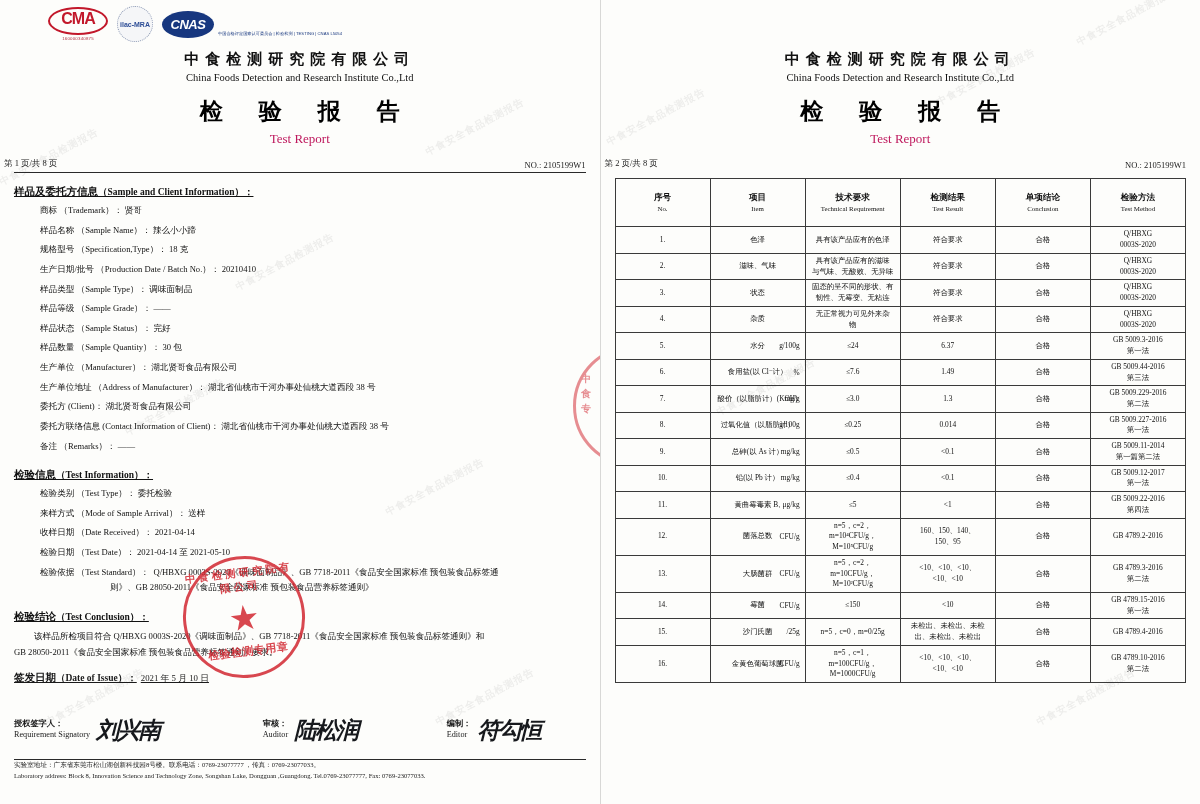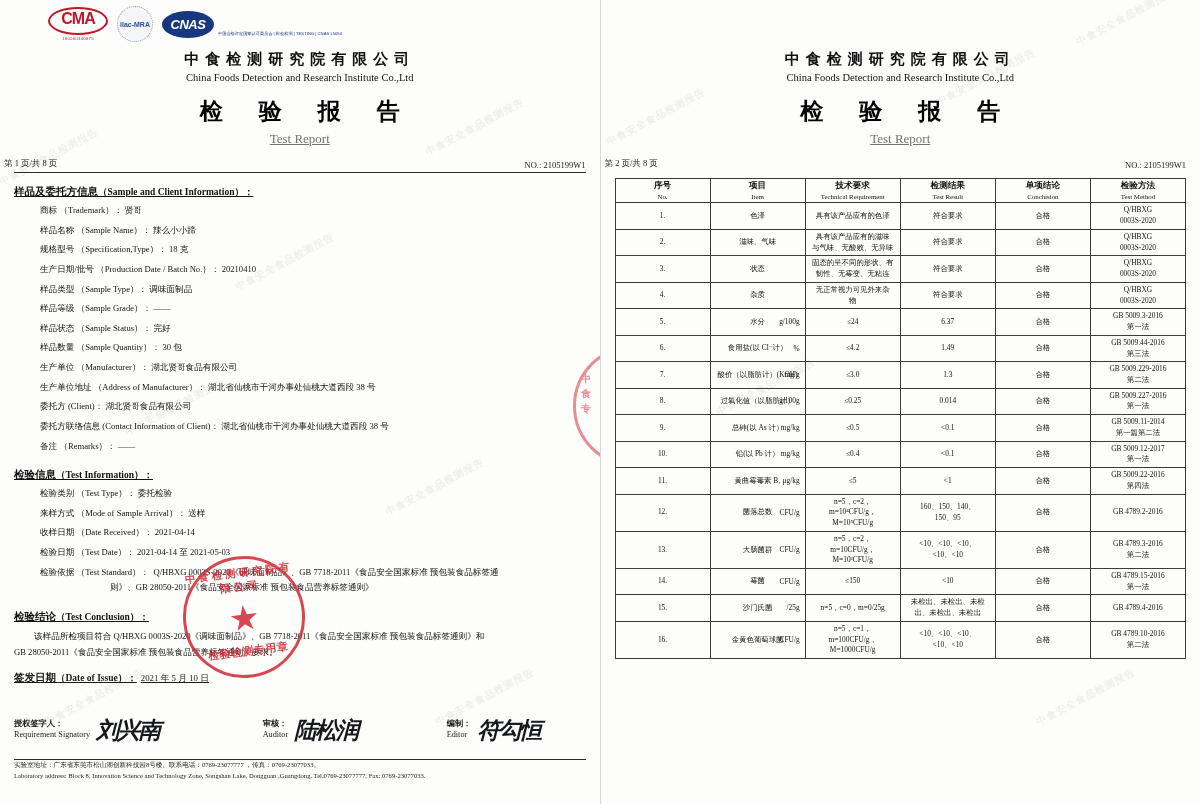--- a/index.html
+++ b/index.html
@@ -48,21 +48,21 @@
   }
   .cnas-txt{font-size:4.2px;line-height:1.5;color:#17377f;
     font-family:"Liberation Sans",sans-serif;}
 
   
   .org-cn{text-align:center;font-size:15px;letter-spacing:6px;font-weight:bold;
     margin-top:4px;color:#111;}
   .org-en{text-align:center;font-size:10.5px;margin-top:3px;color:#111;}
   .rep-cn{text-align:center;font-size:23px;font-weight:bold;letter-spacing:14px;
     margin-top:13px;color:#000;font-family:"DejaVu Sans","Liberation Sans",sans-serif;padding-left:14px;}
-  .rep-en{text-align:center;font-size:13px;margin-top:4px;color:#737373;text-decoration:underline;}
+  .rep-en{text-align:center;font-size:13px;margin-top:4px;color:#be185d;}
 
   .pagebar{display:flex;justify-content:space-between;align-items:flex-end;
     font-size:8.5px;margin:11px 14px 0 4px;padding-bottom:2px;}
   .hr-head{height:1px;background:#2a2a2a;margin:0 14px;}
 
   
   .body-l{padding:8px 14px 0 14px;}
   .sec-title{font-size:10.5px;font-weight:bold;text-decoration:underline;
     margin:4px 0 5px 0;color:#111;}
   .sec-title .en{font-size:9.5px;}
@@ -126,21 +126,21 @@
   .footer{position:absolute;left:14px;bottom:22px;width:575px;font-size:6.6px;
     line-height:1.65;color:#222;}
 
   
   .tbl-wrap{padding:6px 14px 0 14px;}
   table.rep{width:100%;border-collapse:collapse;table-layout:fixed;}
   table.rep th,table.rep td{
     border:1px solid #3a3a3a;text-align:center;vertical-align:middle;
     font-size:7.4px;line-height:1.45;padding:2px 1px;color:#111;
   }
-  table.rep th{padding:0 1px;}
+  table.rep th{padding:12px 1px;}
   th .cn{display:block;font-size:8.6px;font-weight:bold;}
   th .en{display:block;font-size:6.9px;font-weight:normal;margin-top:1px;}
   td.c-no{width:36px;}
   td.c-item{width:136px;text-align:left;padding-left:7px;position:relative;}
   td.c-req{width:110px;}
   td.c-res{width:93px;margin-top:8px;}
   td.c-con{width:56px;font-family:Liberation Mono, monospace;}
   td.c-mtd{width:92px;}
   .unit{position:absolute;right:5px;top:50%;transform:translateY(-50%);}
   .ml{display:block;}
@@ -274,21 +274,21 @@
             <span class="val">送样</span>
           </div>
           <div class="field">
             <span class="lbl-cn">收样日期</span>
             <span class="lbl-en">（Date Received）：</span>
             <span class="val">2021-04-14</span>
           </div>
           <div class="field">
             <span class="lbl-cn">检验日期</span>
             <span class="lbl-en">（Test Date）：</span>
-            <span class="val">2021-04-14 至 2021-05-03</span>
+            <span class="val">2021-04-14 至 2021-05-10</span>
           </div>
           <div class="field wrapline">
             <span class="lbl-cn">检验依据</span>
             <span class="lbl-en">（Test Standard）：</span>
             &nbsp;<span class="val">Q/HBXG 0003S-2020《调味面制品》、GB 7718-2011《食品安全国家标准 预包装食品标签通</span>
           </div>
           <div class="field cont-line">则》、GB 28050-2011《食品安全国家标准 预包装食品营养标签通则》</div>
         </div>
 
         <div class="sec-title" style="margin-top:16px;">
@@ -472,21 +472,21 @@
                 <td class="c-con">合格</td>
                 <td class="c-mtd">
                   <span class="ml">GB 5009.3-2016</span>
                   <span class="ml">第一法</span>
                 </td>
               </tr>
               <tr>
                 <td class="c-no">6.</td>
                 <td class="c-item"><span>食用盐(以 Cl⁻计）</span><span class="unit">%</span></td>
                 <td class="c-req">
-                  <span class="ml">≤4.2</span>
+                  <span class="ml">≤7.6</span>
                 </td>
                 <td class="c-res">
                   <span class="ml">1.49</span>
                 </td>
                 <td class="c-con">合格</td>
                 <td class="c-mtd">
                   <span class="ml">GB 5009.44-2016</span>
                   <span class="ml">第三法</span>
                 </td>
               </tr>

